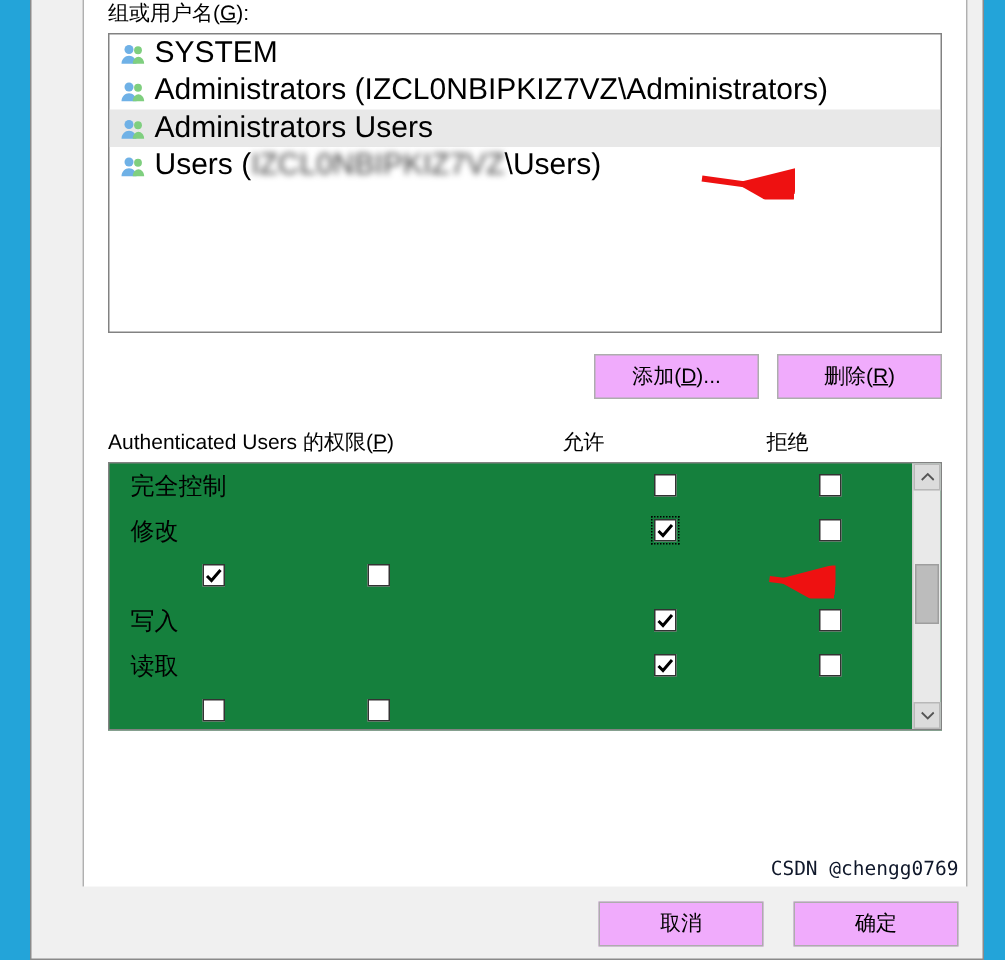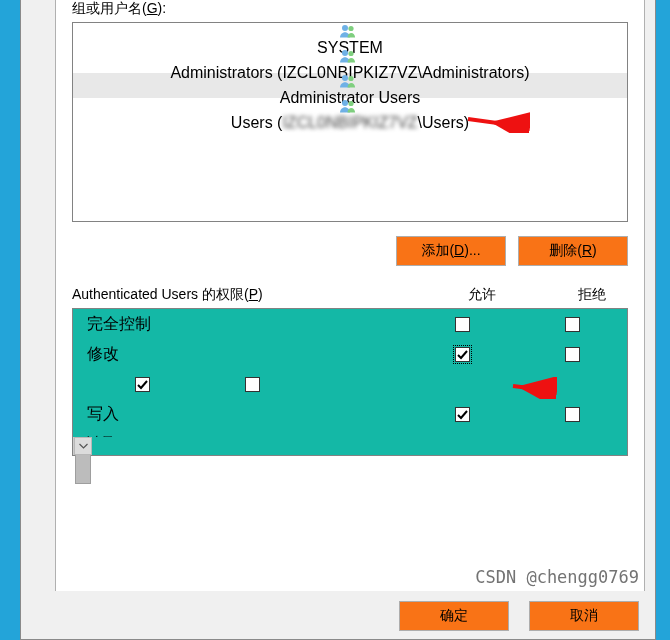--- a/index.html
+++ b/index.html
@@ -46,49 +46,47 @@
     background: #fff;
     height: 200px;
     overflow: hidden;
     margin-bottom: 14px;
   }
   .list-row {
     display: flex;
     align-items: center;
     height: 25px;
     padding: 0 6px;
-    font-size: 16px;
+    font-size: 20px;
     color: #000;
     cursor: default;
-    flex-direction: column;
   }
   .list-row.selected { background: #e8e8e8; }
   .row-icon { width: 20px; height: 18px; margin-right: 4px; display:flex; align-items:center; justify-content:center; }
   .btn {
     height: 30px;
     min-width: 110px;
-    background: #f97316;
+    background: #f0abfc;
     border: 1px solid #adadad;
     font-family: inherit;
     font-size: 14px;
     cursor: pointer;
     padding: 0 20px;
   }
   .btn-row-right { display:flex; justify-content:flex-end; gap:12px; margin-bottom:20px; }
-  .perm-header { display:flex; align-items:center; margin-bottom:4px; }
+  .perm-header { display:flex; align-items:center; margin-bottom:4px;gap:26px; }
   .perm-header .lbl { flex:1; }
-  .col-head { width:110px; text-align:right; font-size:14px; }
+  .col-head { width:110px; text-align:center; font-size:14px; }
   .col-scroll-space { width:22px; }
   .perm-box {
     border: 1px solid #828282;
-    background: #14b8a6;
-    height: 148px;
+    background: #15803d;
+    height: 179px;
     position: relative;
     display:flex;
-    flex-direction:column;
   }
   .perm-rows { flex:1; overflow:hidden; }
   .perm-row {
     display:flex;
     align-items:center;
     height: 30px;
     padding-left: 14px;
     font-size: 16px;
   }
   .perm-name { flex:1; }
@@ -116,22 +114,22 @@
     left: 20px; right: 10px; bottom: 8px;
     display:flex;
     justify-content:flex-end;
     gap: 20px;
     padding-right: 6px;
   }
   .watermark {
     position:absolute;
     right: 16px;
     bottom: 52px;
-    color: #737373;
-    font-size: 17px;
+    color: #0f172a;
+    font-size: 13px;
     font-family: Consolas, monospace;
   }
   .blur { filter: blur(2px); color:#444; }
 </style>
 </head>
 <body>
 
 <div class="dialog">
   <div class="inner">
 
@@ -164,21 +162,21 @@
         </div>
         <div class="list-row selected">
           <span class="row-icon">
             <svg width="18" height="16">
               <circle cx="6" cy="5" r="3" fill="#6fb1e6"></circle>
               <path d="M1 14.5c0-3 2.4-5.3 5-5.3s5 2.3 5 5.3" fill="#6fb1e6"></path>
               <circle cx="12" cy="5.5" r="2.6" fill="#7fcf7f"></circle>
               <path d="M8.5 14.5c0-2.6 1.9-4.6 3.8-4.6s3.8 2 3.8 4.6" fill="#7fcf7f"></path>
             </svg>
           </span>
-          <span>Administrator Users</span>
+          <span>Administrators Users</span>
         </div>
         <div class="list-row">
           <span class="row-icon">
             <svg width="18" height="16">
               <circle cx="6" cy="5" r="3" fill="#6fb1e6"></circle>
               <path d="M1 14.5c0-3 2.4-5.3 5-5.3s5 2.3 5 5.3" fill="#6fb1e6"></path>
               <circle cx="12" cy="5.5" r="2.6" fill="#7fcf7f"></circle>
               <path d="M8.5 14.5c0-2.6 1.9-4.6 3.8-4.6s3.8 2 3.8 4.6" fill="#7fcf7f"></path>
             </svg>
           </span>
@@ -273,16 +271,16 @@
           </marker>
         </defs>
       <line x1="46" y1="14" x2="6" y2="9" stroke="#e11" stroke-width="4" marker-start="url(#ah2)"></line>
     </svg>
 
   </div>
 
   <div class="watermark">CSDN @chengg0769</div>
 
   <div class="bottom-btns">
+    <button class="btn">取消</button>
     <button class="btn">确定</button>
-    <button class="btn">取消</button>
   </div>
 </div>
 
 </body></html>

